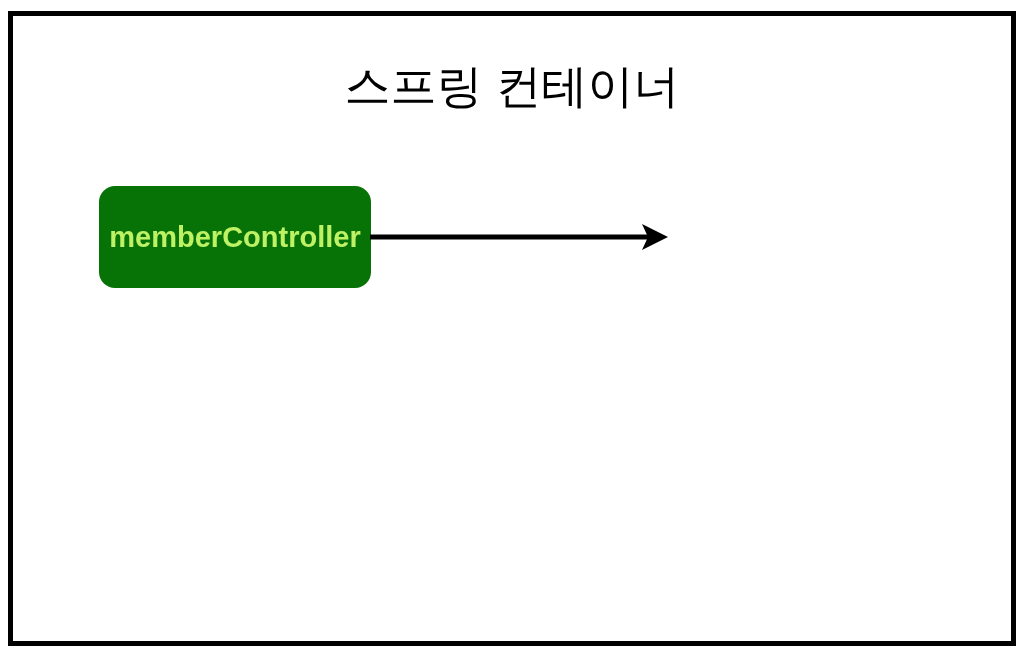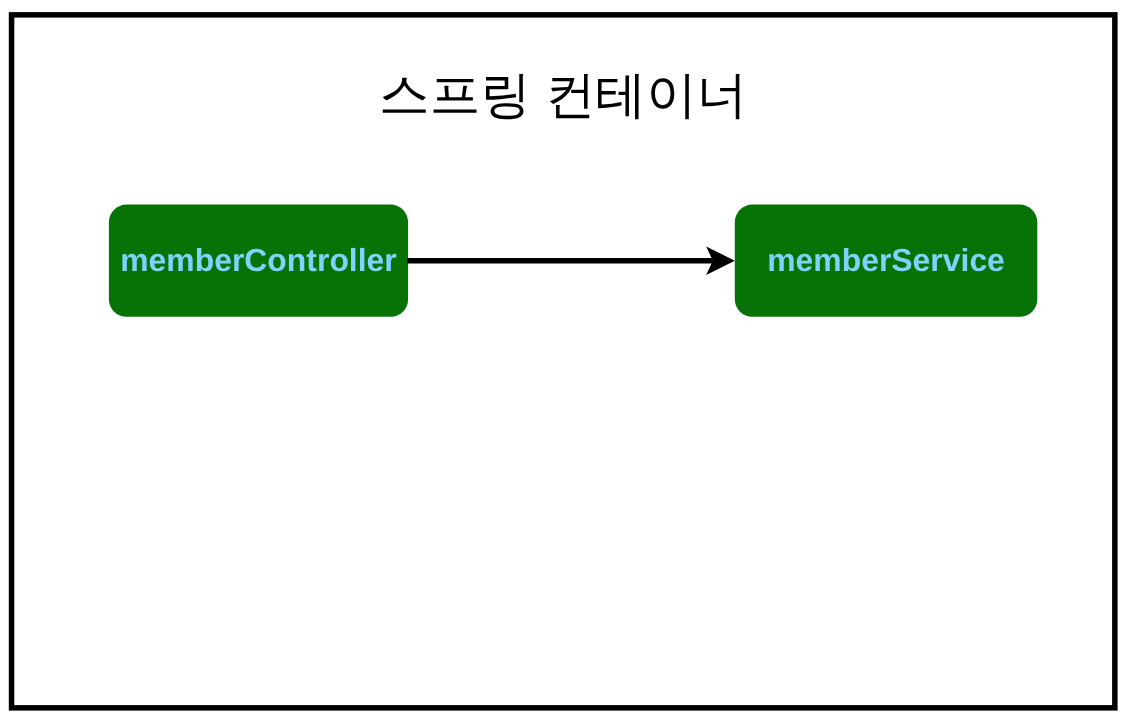--- a/index.html
+++ b/index.html
@@ -38,21 +38,21 @@
     color: #000000;
     letter-spacing: 0px;
   }
   .node {
     position: absolute;
     background: #077307;
     border-radius: 16px;
     display: flex;
     align-items: center;
     justify-content: center;
-    color: #7dd3fc;
+    color: #bef264;
     font-weight: bold;
     font-size: 29px;
     box-sizing: border-box;
   }
   .node-controller {
     left: 86px;
     top: 170px;
     width: 272px;
     height: 102px;
   }
@@ -80,18 +80,15 @@
 
     <div class="node node-controller">
       <span>memberController</span>
     </div>
 
     <svg class="edge-arrow" viewBox="0 0 300 42" xmlns="http://www.w3.org/2000/svg" aria-hidden="true">
       <line x1="1" y1="21" x2="279" y2="21" stroke="#000000" stroke-width="5"></line>
       <polygon points="299,21 273,8 279,21 273,34" fill="#000000"></polygon>
     </svg>
 
-    <div class="node node-service">
-      <span>memberService</span>
-    </div>
 
   </div>
 </div>
 
 </body></html>

